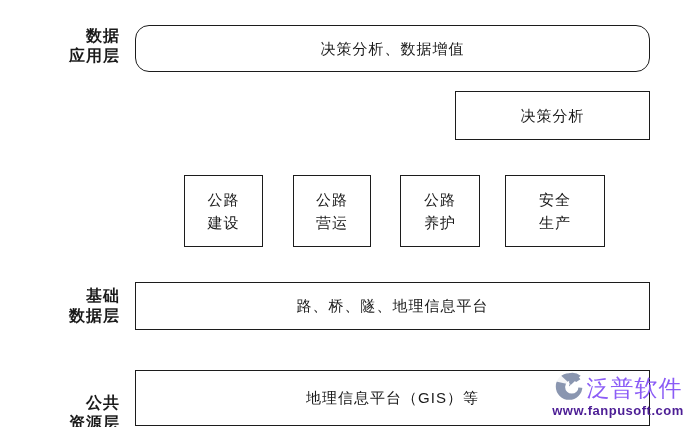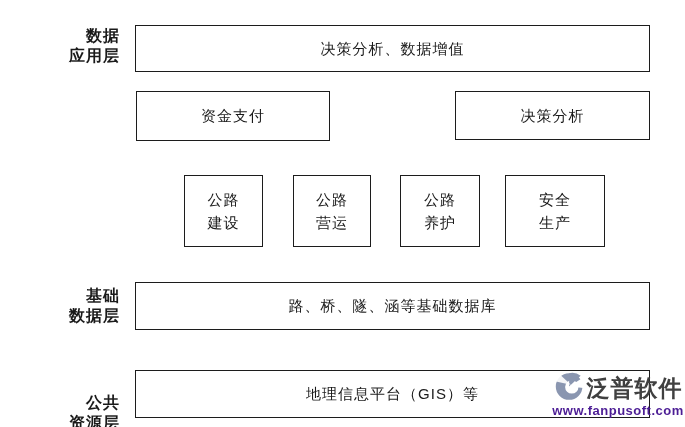--- a/index.html
+++ b/index.html
@@ -35,49 +35,49 @@
     background: #ffffff;
     display: flex;
     align-items: center;
     justify-content: center;
     text-align: center;
     font-size: 15px;
     line-height: 1.55;
     white-space: pre-line;
     letter-spacing: 1px;
   }
-  #box-decision     { left: 135px; top: 25px;  width: 515px; height: 47px; }
+  #box-decision     { left: 135px; top: 25px;  width: 515px; height: 47px; border-radius: 14px; }
   #box-funds        { left: 136px; top: 91px;  width: 194px; height: 50px; }
   #box-materials    { left: 455px; top: 91px;  width: 195px; height: 49px; }
   #box-construction { left: 184px; top: 175px; width: 79px;  height: 72px; }
   #box-operation    { left: 293px; top: 175px; width: 78px;  height: 72px; }
   #box-maintenance  { left: 400px; top: 175px; width: 80px;  height: 72px; }
   #box-safety       { left: 505px; top: 175px; width: 100px;  height: 72px; }
   #box-basedata     { left: 135px; top: 282px; width: 515px; height: 48px; }
-  #box-gis          { left: 135px; top: 370px; width: 515px; height: 48px; }
+  #box-gis          { left: 135px; top: 370px; width: 515px; height: 56px; }
 
   .watermark {
     position: absolute;
     left: 551px;
     top: 372px;
     width: 134px;
     display: flex;
     flex-direction: column;
     align-items: center;
     background: transparent;
   }
   .watermark-row {
     display: flex;
     align-items: center;
     gap: 1px;
   }
   .watermark-brand {
     font-size: 23px;
-    font-weight: bold;
-    color: #404040;
+    font-weight: normal;
+    color: #8b5cf6;
     letter-spacing: 1px;
     line-height: 1.1;
     white-space: nowrap;
   }
   .watermark-url {
     font-size: 13px;
     font-weight: bold;
     color: #4c1d95;
     letter-spacing: 0.5px;
     margin-top: -2px;
@@ -95,37 +95,36 @@
 
 
   <div class="layer-label" id="label-base-data">基础
 数据层</div>
 
   <div class="layer-label" id="label-public">公共
 资源层</div>
 
   <div class="dbox" id="box-decision">决策分析、数据增值</div>
 
-  <div class="dbox" id="box-funds">资金支付</div>
 
   <div class="dbox" id="box-materials">决策分析</div>
 
   <div class="dbox" id="box-construction">公路
 建设</div>
 
   <div class="dbox" id="box-operation">公路
 营运</div>
 
   <div class="dbox" id="box-maintenance">公路
 养护</div>
 
   <div class="dbox" id="box-safety">安全
 生产</div>
 
-  <div class="dbox" id="box-basedata">路、桥、隧、涵等基础数据库</div>
+  <div class="dbox" id="box-basedata">路、桥、隧、地理信息平台</div>
 
   <div class="dbox" id="box-gis">地理信息平台（GIS）等</div>
 
   <div class="watermark">
     <div class="watermark-row">
       <span class="logo-icon">
         <svg width="32" height="29" viewBox="0 0 36 32" aria-hidden="true">
           <path fill="#8a96b0" fill-rule="evenodd" d="M17 1 A15 15 0 1 0 17 31 A15 15 0 1 0 17 1 Z
                M20 9 A7.5 7.5 0 1 1 20 24 A7.5 7.5 0 1 1 20 9 Z"></path>
           <path fill="#8a96b0" d="M17 16 L30 4 A15 15 0 0 0 17 1 Z"></path>

